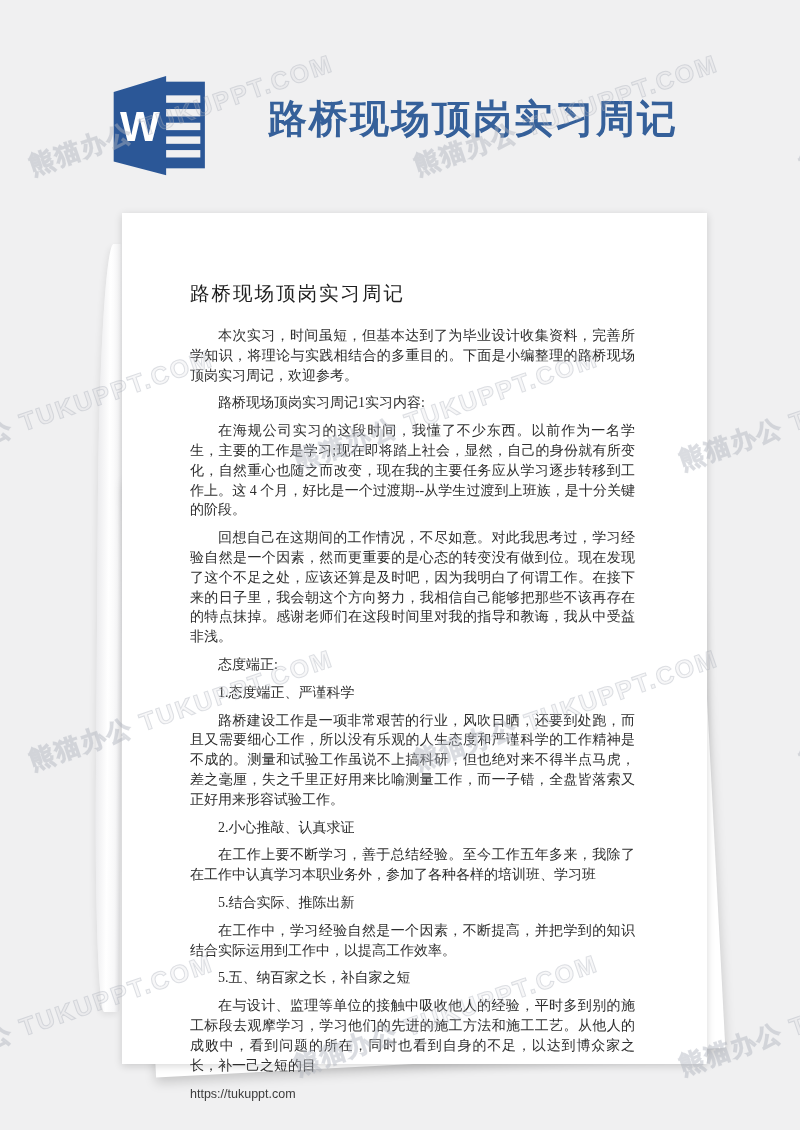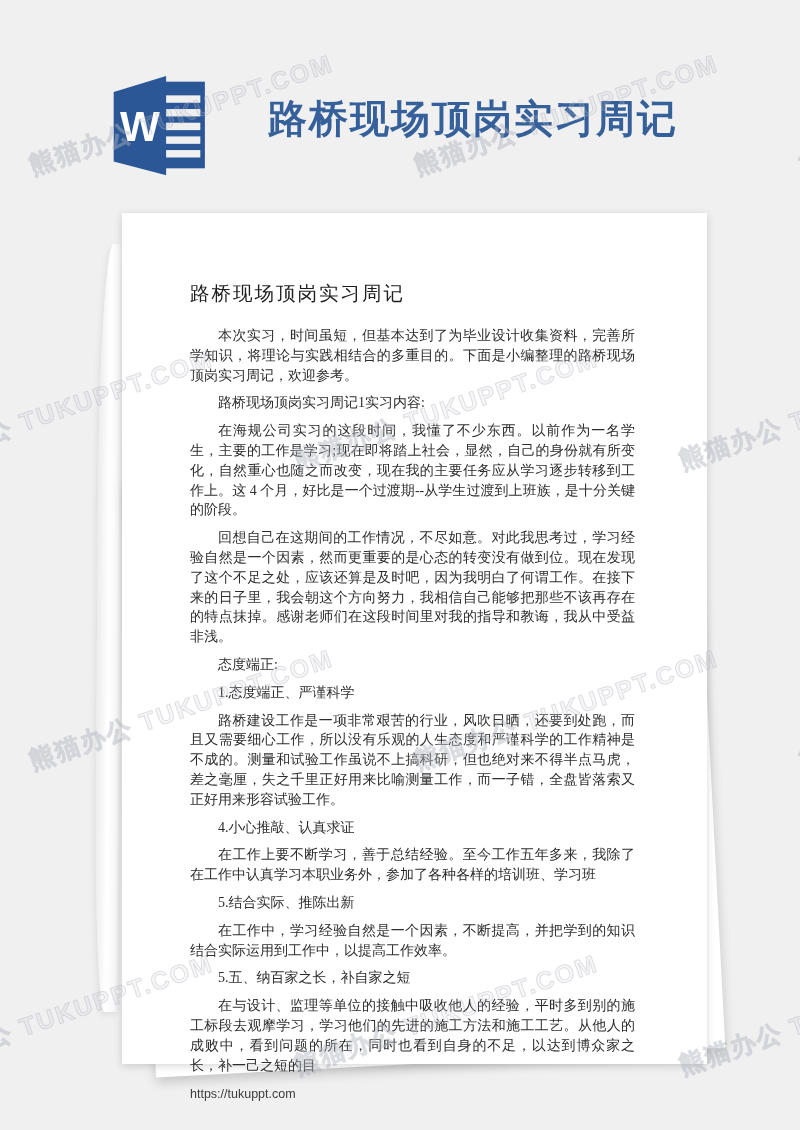--- a/index.html
+++ b/index.html
@@ -111,21 +111,21 @@
 <div class="doc-page">
   <h2 class="doc-title">路桥现场顶岗实习周记</h2>
   <div id="paragraphs">
       <p class="para">本次实习，时间虽短，但基本达到了为毕业设计收集资料，完善所学知识，将理论与实践相结合的多重目的。下面是小编整理的路桥现场顶岗实习周记，欢迎参考。</p>
       <p class="para">路桥现场顶岗实习周记1实习内容:</p>
       <p class="para">在海规公司实习的这段时间，我懂了不少东西。以前作为一名学生，主要的工作是学习;现在即将踏上社会，显然，自己的身份就有所变化，自然重心也随之而改变，现在我的主要任务应从学习逐步转移到工作上。这 4 个月，好比是一个过渡期--从学生过渡到上班族，是十分关键的阶段。</p>
       <p class="para">回想自己在这期间的工作情况，不尽如意。对此我思考过，学习经验自然是一个因素，然而更重要的是心态的转变没有做到位。现在发现了这个不足之处，应该还算是及时吧，因为我明白了何谓工作。在接下来的日子里，我会朝这个方向努力，我相信自己能够把那些不该再存在的特点抹掉。感谢老师们在这段时间里对我的指导和教诲，我从中受益非浅。</p>
       <p class="para">态度端正:</p>
       <p class="para">1.态度端正、严谨科学</p>
       <p class="para">路桥建设工作是一项非常艰苦的行业，风吹日晒，还要到处跑，而且又需要细心工作，所以没有乐观的人生态度和严谨科学的工作精神是不成的。测量和试验工作虽说不上搞科研，但也绝对来不得半点马虎，差之毫厘，失之千里正好用来比喻测量工作，而一子错，全盘皆落索又正好用来形容试验工作。</p>
-      <p class="para">4.小心推敲、认真求证</p>
+      <p class="para">2.小心推敲、认真求证</p>
       <p class="para">在工作上要不断学习，善于总结经验。至今工作五年多来，我除了在工作中认真学习本职业务外，参加了各种各样的培训班、学习班</p>
       <p class="para">5.结合实际、推陈出新</p>
       <p class="para">在工作中，学习经验自然是一个因素，不断提高，并把学到的知识结合实际运用到工作中，以提高工作效率。</p>
       <p class="para">5.五、纳百家之长，补自家之短</p>
       <p class="para">在与设计、监理等单位的接触中吸收他人的经验，平时多到别的施工标段去观摩学习，学习他们的先进的施工方法和施工工艺。从他人的成败中，看到问题的所在，同时也看到自身的不足，以达到博众家之长，补一己之短的目</p>
     </div>
   <div class="doc-footer">https://tukuppt.com</div>
 </div>
 
 <div class="wm-layer" id="wm-layer">

